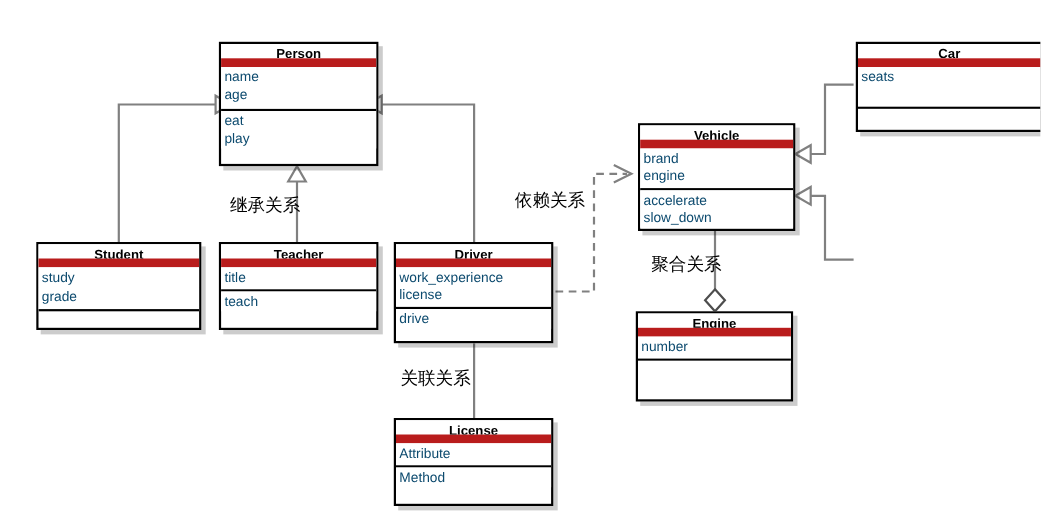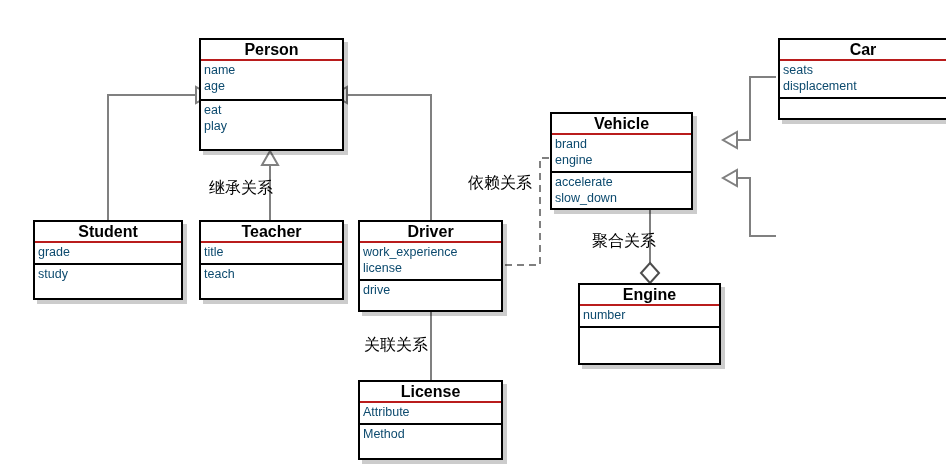--- a/index.html
+++ b/index.html
@@ -31,24 +31,24 @@
     background: #ffffff;
     border: 2px solid #000000;
     box-shadow: 4px 4px 0 rgba(0,0,0,0.20);
     z-index: 5;
   }
   .uml-title {
     box-sizing: border-box;
     height: 21px;
     line-height: 19px;
     text-align: center;
-    font-size: 16px;
+    font-size: 12px;
     font-weight: bold;
     color: #000000;
-    border-bottom: 2px solid #b91c1c;
+    border-bottom: 8px solid #b91c1c;
     background: #ffffff;
     white-space: nowrap;
     overflow: hidden;
   }
   .uml-compartment {
     box-sizing: border-box;
     padding: 1px 0 1px 3px;
     font-size: 12.5px;
     line-height: 16px;
     color: #0c4a6e;
@@ -125,25 +125,25 @@
       <div class="uml-member">age</div>
     </div>
     <div class="uml-compartment">
       <div class="uml-member">eat</div>
       <div class="uml-member">play</div>
     </div>
   </div>
 
   <div class="uml-class" style="left:33px; top:220px; width:150px; height:80px;">
     <div class="uml-title">Student</div>
+    <div class="uml-compartment">
+      <div class="uml-member">study</div>
+    </div>
     <div class="uml-compartment uml-attrs" style="height:22px;">
       <div class="uml-member">grade</div>
-    </div>
-    <div class="uml-compartment">
-      <div class="uml-member">study</div>
     </div>
   </div>
 
   <div class="uml-class" style="left:199px; top:220px; width:145px; height:80px;">
     <div class="uml-title">Teacher</div>
     <div class="uml-compartment uml-attrs" style="height:22px;">
       <div class="uml-member">title</div>
     </div>
     <div class="uml-compartment">
       <div class="uml-member">teach</div>
@@ -164,37 +164,36 @@
   <div class="uml-class" style="left:358px; top:380px; width:145px; height:80px;">
     <div class="uml-title">License</div>
     <div class="uml-compartment uml-attrs" style="height:22px;">
       <div class="uml-member">Attribute</div>
     </div>
     <div class="uml-compartment">
       <div class="uml-member">Method</div>
     </div>
   </div>
 
-  <div class="uml-class" style="left:550px; top:112px; width:143px; height:98px;">
+  <div class="uml-class" style="left:580px; top:112px; width:143px; height:98px;">
     <div class="uml-title">Vehicle</div>
     <div class="uml-compartment uml-attrs" style="height:38px;">
       <div class="uml-member">brand</div>
       <div class="uml-member">engine</div>
     </div>
     <div class="uml-compartment">
       <div class="uml-member">accelerate</div>
       <div class="uml-member">slow_down</div>
     </div>
   </div>
 
   <div class="uml-class" style="left:778px; top:38px; width:170px; height:82px;">
     <div class="uml-title">Car</div>
     <div class="uml-compartment uml-attrs" style="height:38px;">
       <div class="uml-member">seats</div>
-      <div class="uml-member">displacement</div>
     </div>
     <div class="uml-compartment"></div>
   </div>
 
 
   <div class="uml-class" style="left:578px; top:283px; width:143px; height:82px;">
     <div class="uml-title">Engine</div>
     <div class="uml-compartment uml-attrs" style="height:22px;">
       <div class="uml-member">number</div>
     </div>

